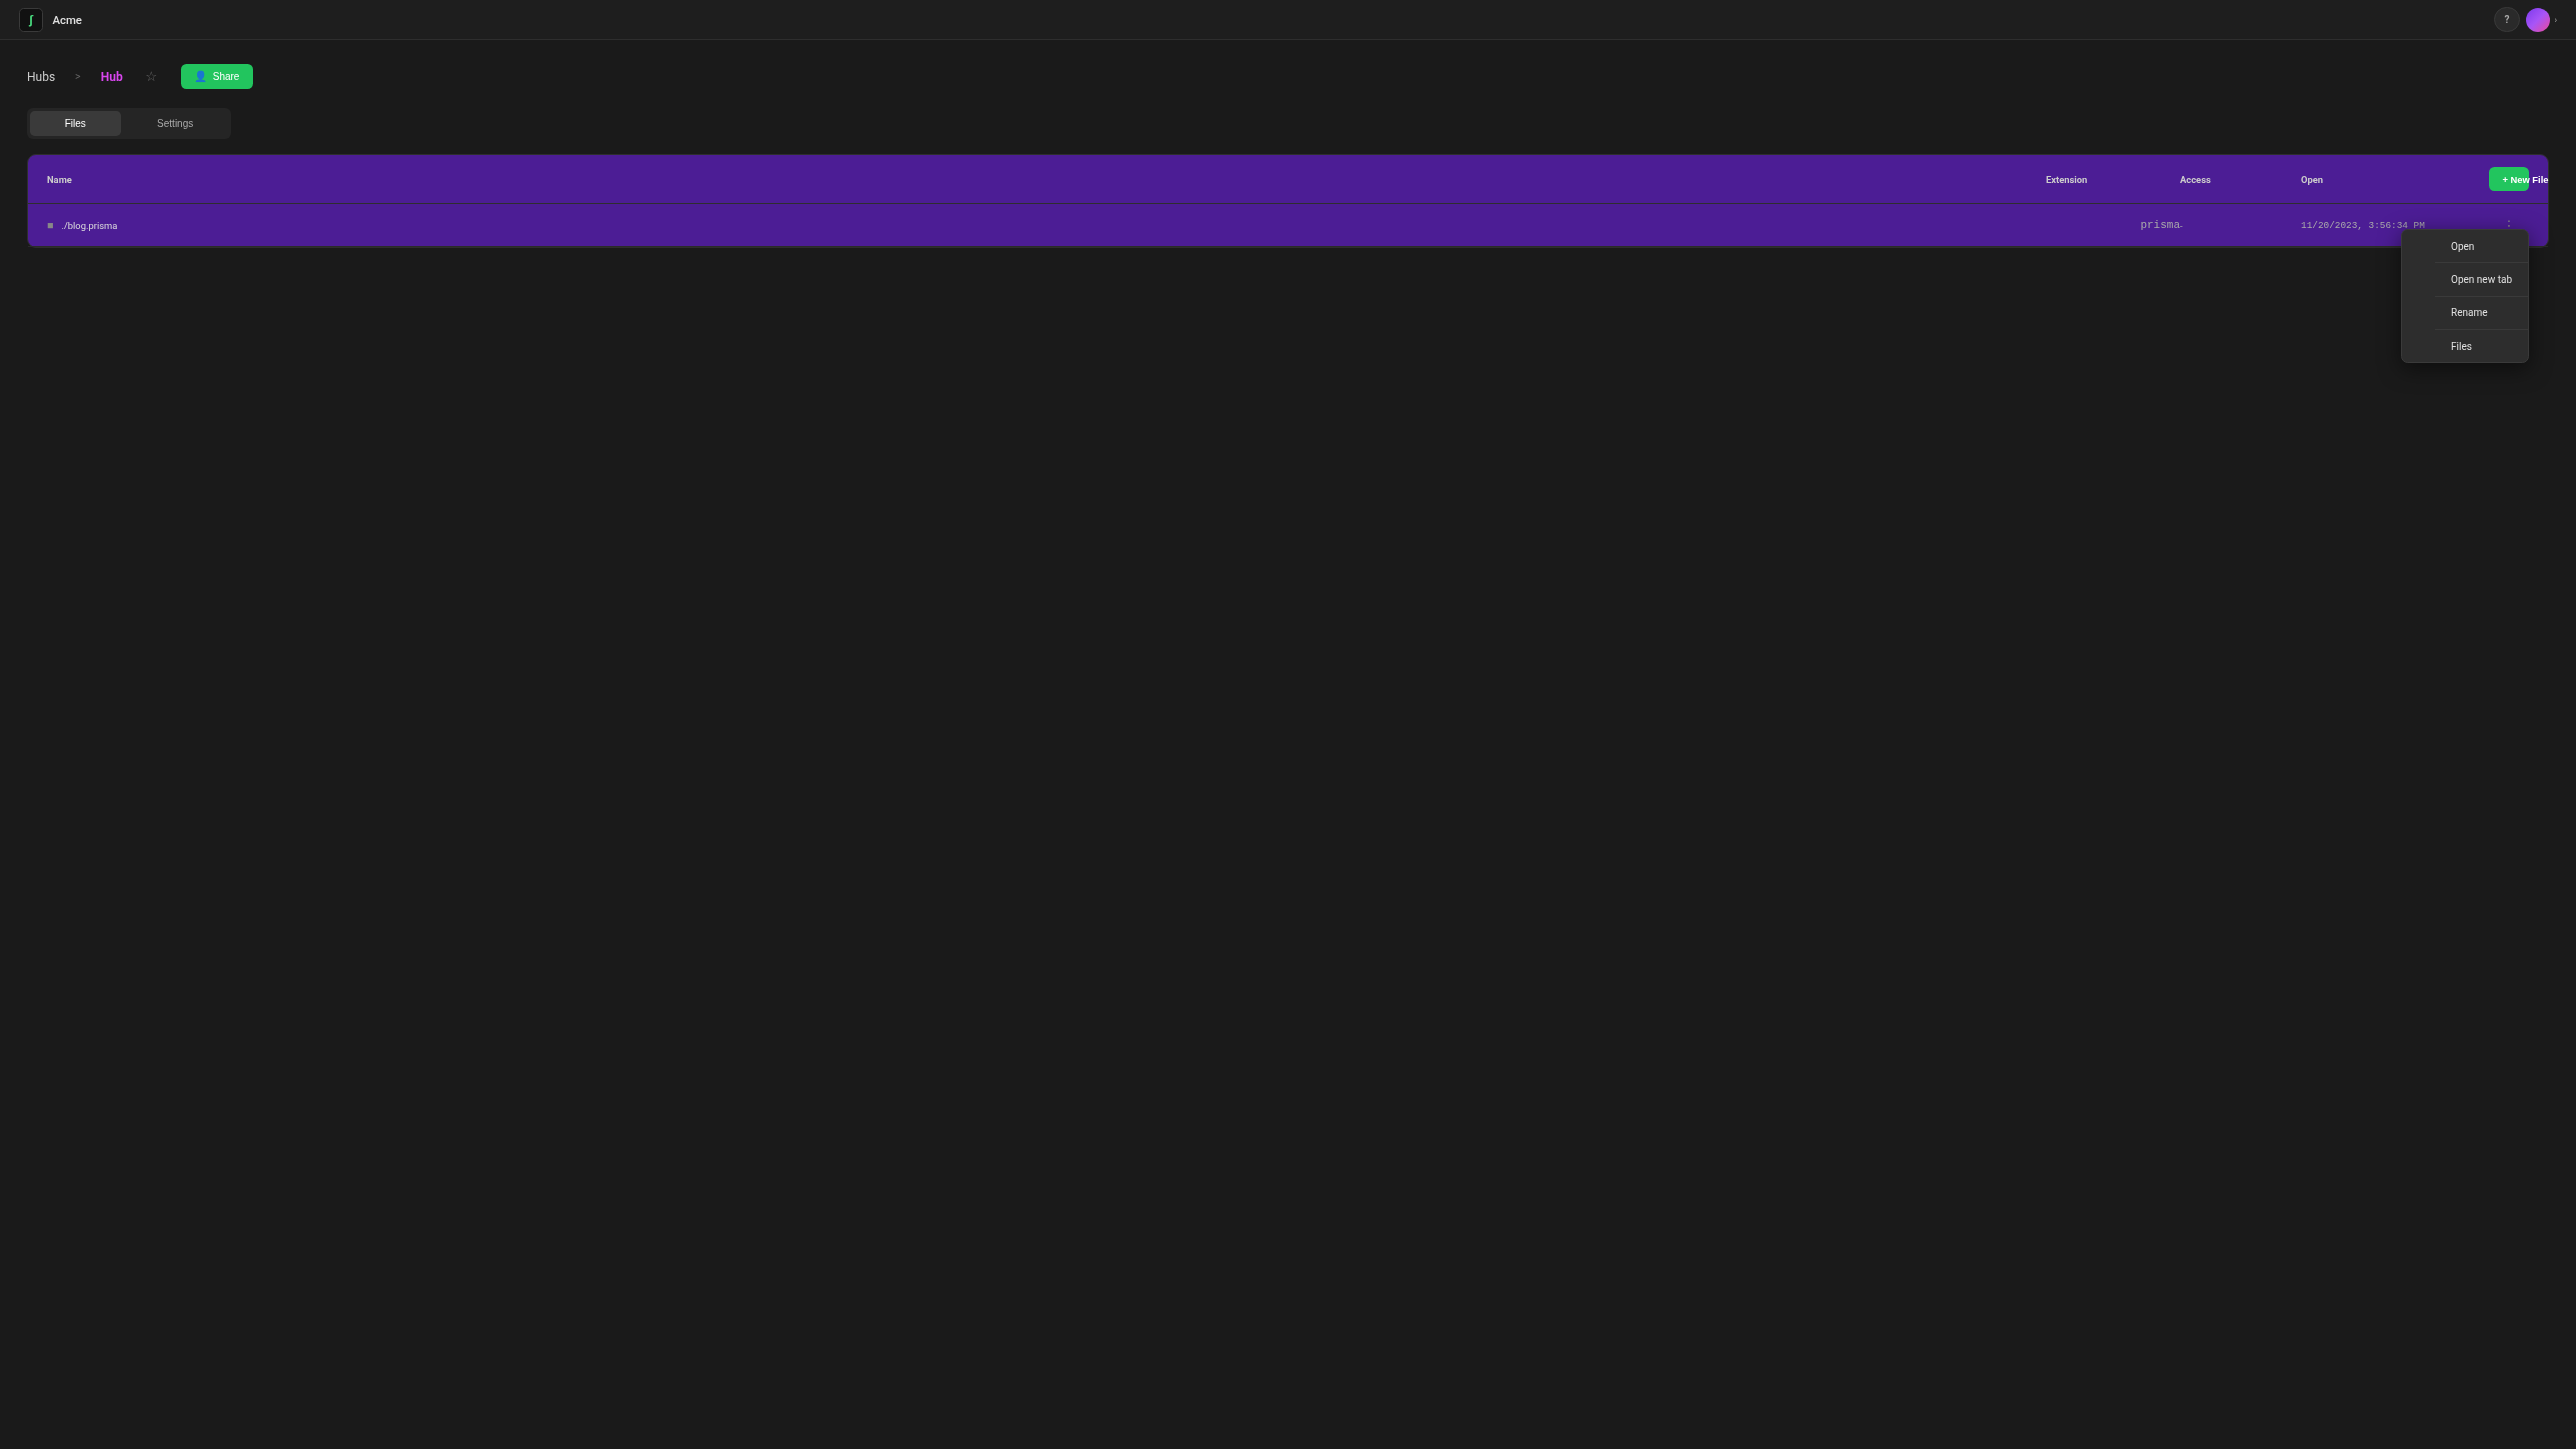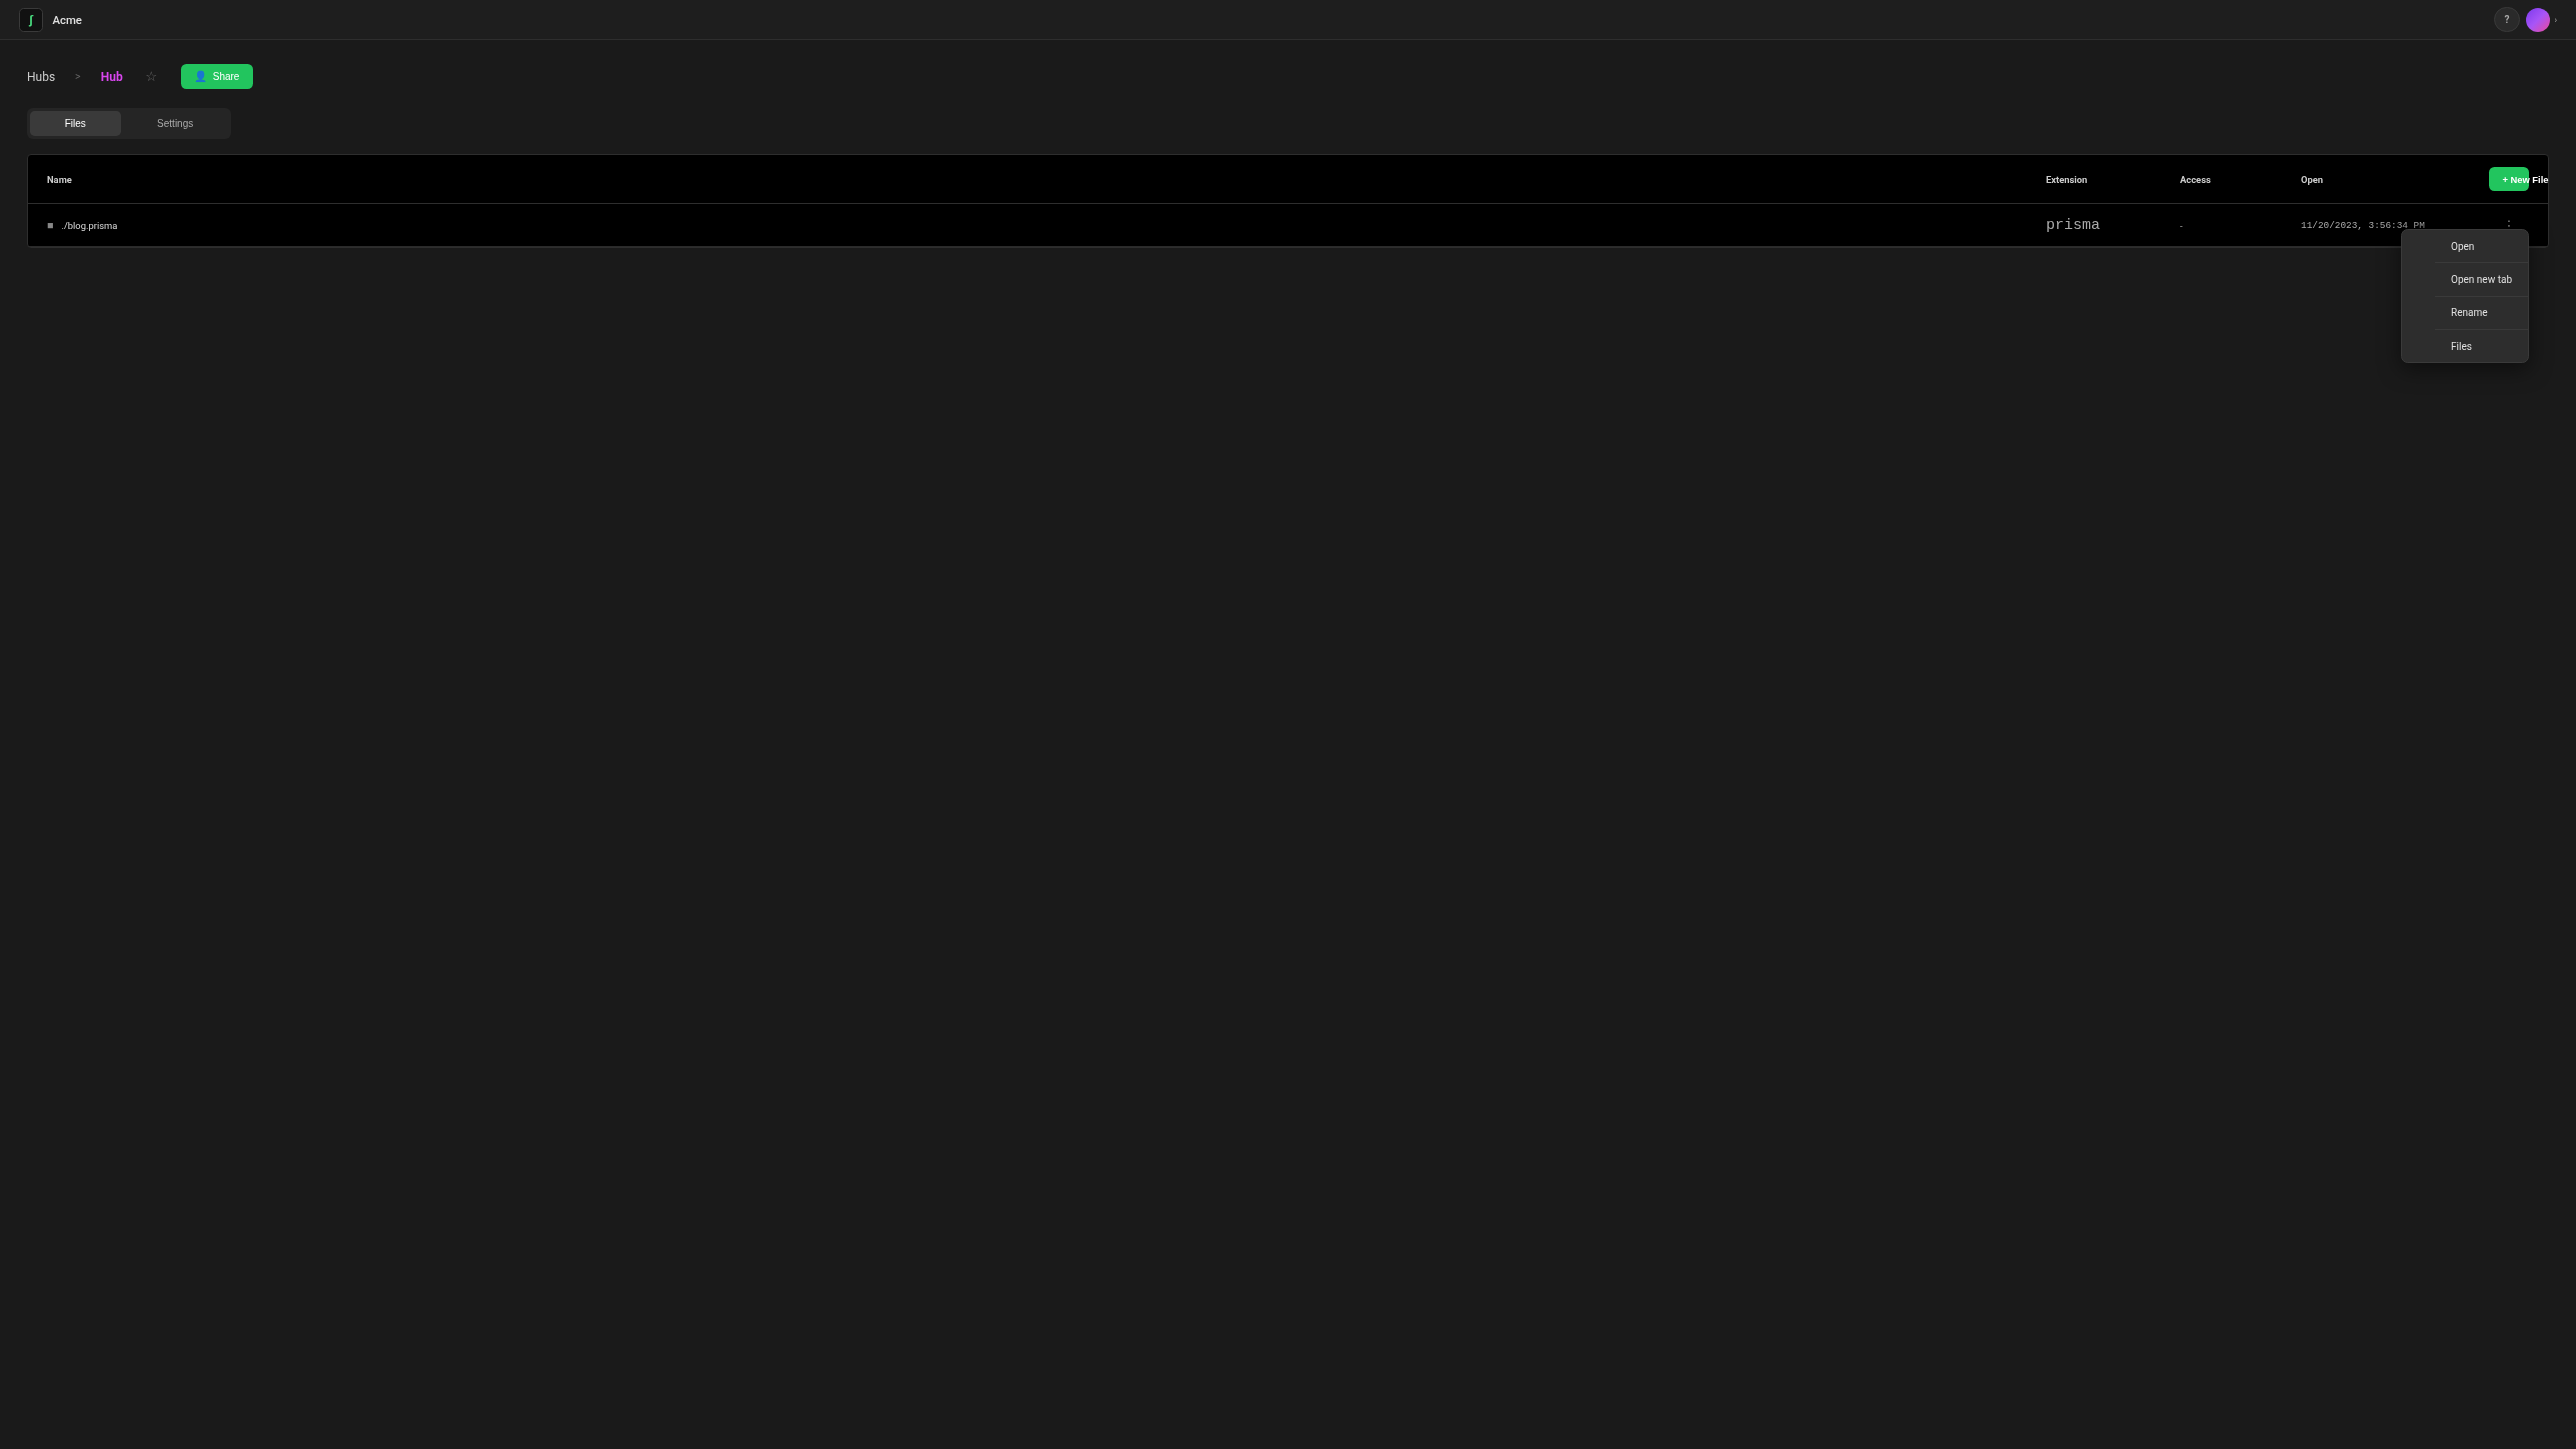--- a/index.html
+++ b/index.html
@@ -169,22 +169,22 @@
       text-align: center;
     }
 
     .tab.active {
       background: #3a3a3a;
       color: #fff;
     }
 
     
     .file-table-container {
-      background: #000000;
-      border-radius: 4px;
+      background: #4c1d95;
+      border-radius: 9px;
       border: 0.7px solid #2e2e2e;
       overflow: visible;
       position: relative;
     }
 
     .file-table-header {
       display: grid;
       grid-template-columns: 1fr 134px 121px 188px 40px;
       align-items: center;
       padding: 12px 19px;
@@ -232,23 +232,24 @@
       font-size: 9.4px;
       color: #ddd;
     }
 
     .file-icon {
       font-size: 10.7px;
       color: #888;
     }
 
     .file-ext {
-      font-size: 15px;
+      font-size: 11px;
       color: #aaa;
       font-family: 'Courier New', monospace;
+      text-align: right;
     }
 
     .file-access {
       font-size: 9.4px;
       color: #aaa;
     }
 
     .file-date {
       font-size: 9.4px;
       color: #aaa;

